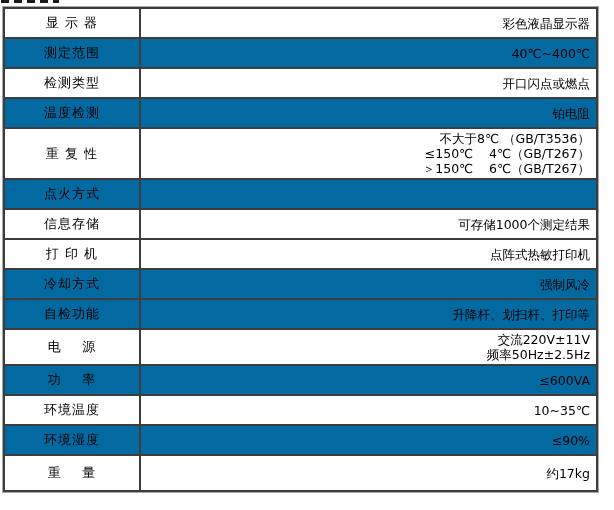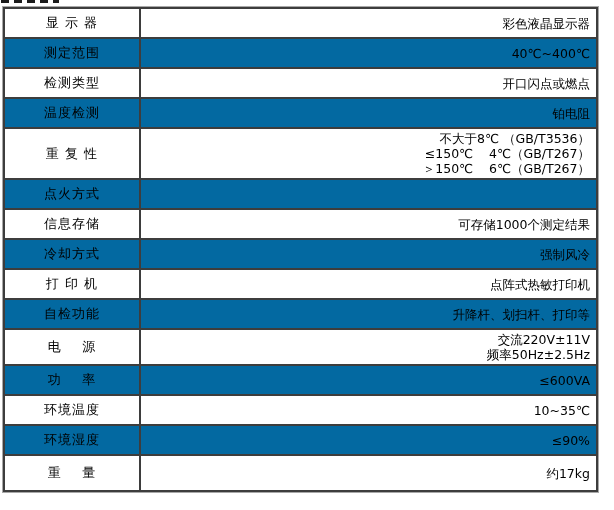--- a/index.html
+++ b/index.html
@@ -118,30 +118,30 @@
     </div>
     <div class="spec-row shaded">
       <div class="label-cell">点火方式</div>
     </div>
     <div class="spec-row">
       <div class="label-cell">信息存储</div>
       <div class="value-cell">
         <div class="value-line">可存储1000个测定结果</div>
       </div>
     </div>
+    <div class="spec-row">
+      <div class="label-cell">打 印 机</div>
+      <div class="value-cell">
+        <div class="value-line">点阵式热敏打印机</div>
+      </div>
+    </div>
     <div class="spec-row shaded">
       <div class="label-cell">冷却方式</div>
       <div class="value-cell">
         <div class="value-line">强制风冷</div>
-      </div>
-    </div>
-    <div class="spec-row">
-      <div class="label-cell">打 印 机</div>
-      <div class="value-cell">
-        <div class="value-line">点阵式热敏打印机</div>
       </div>
     </div>
     <div class="spec-row shaded">
       <div class="label-cell">自检功能</div>
       <div class="value-cell">
         <div class="value-line">升降杆、划扫杆、打印等</div>
       </div>
     </div>
     <div class="spec-row">
       <div class="label-cell">电    源</div>

